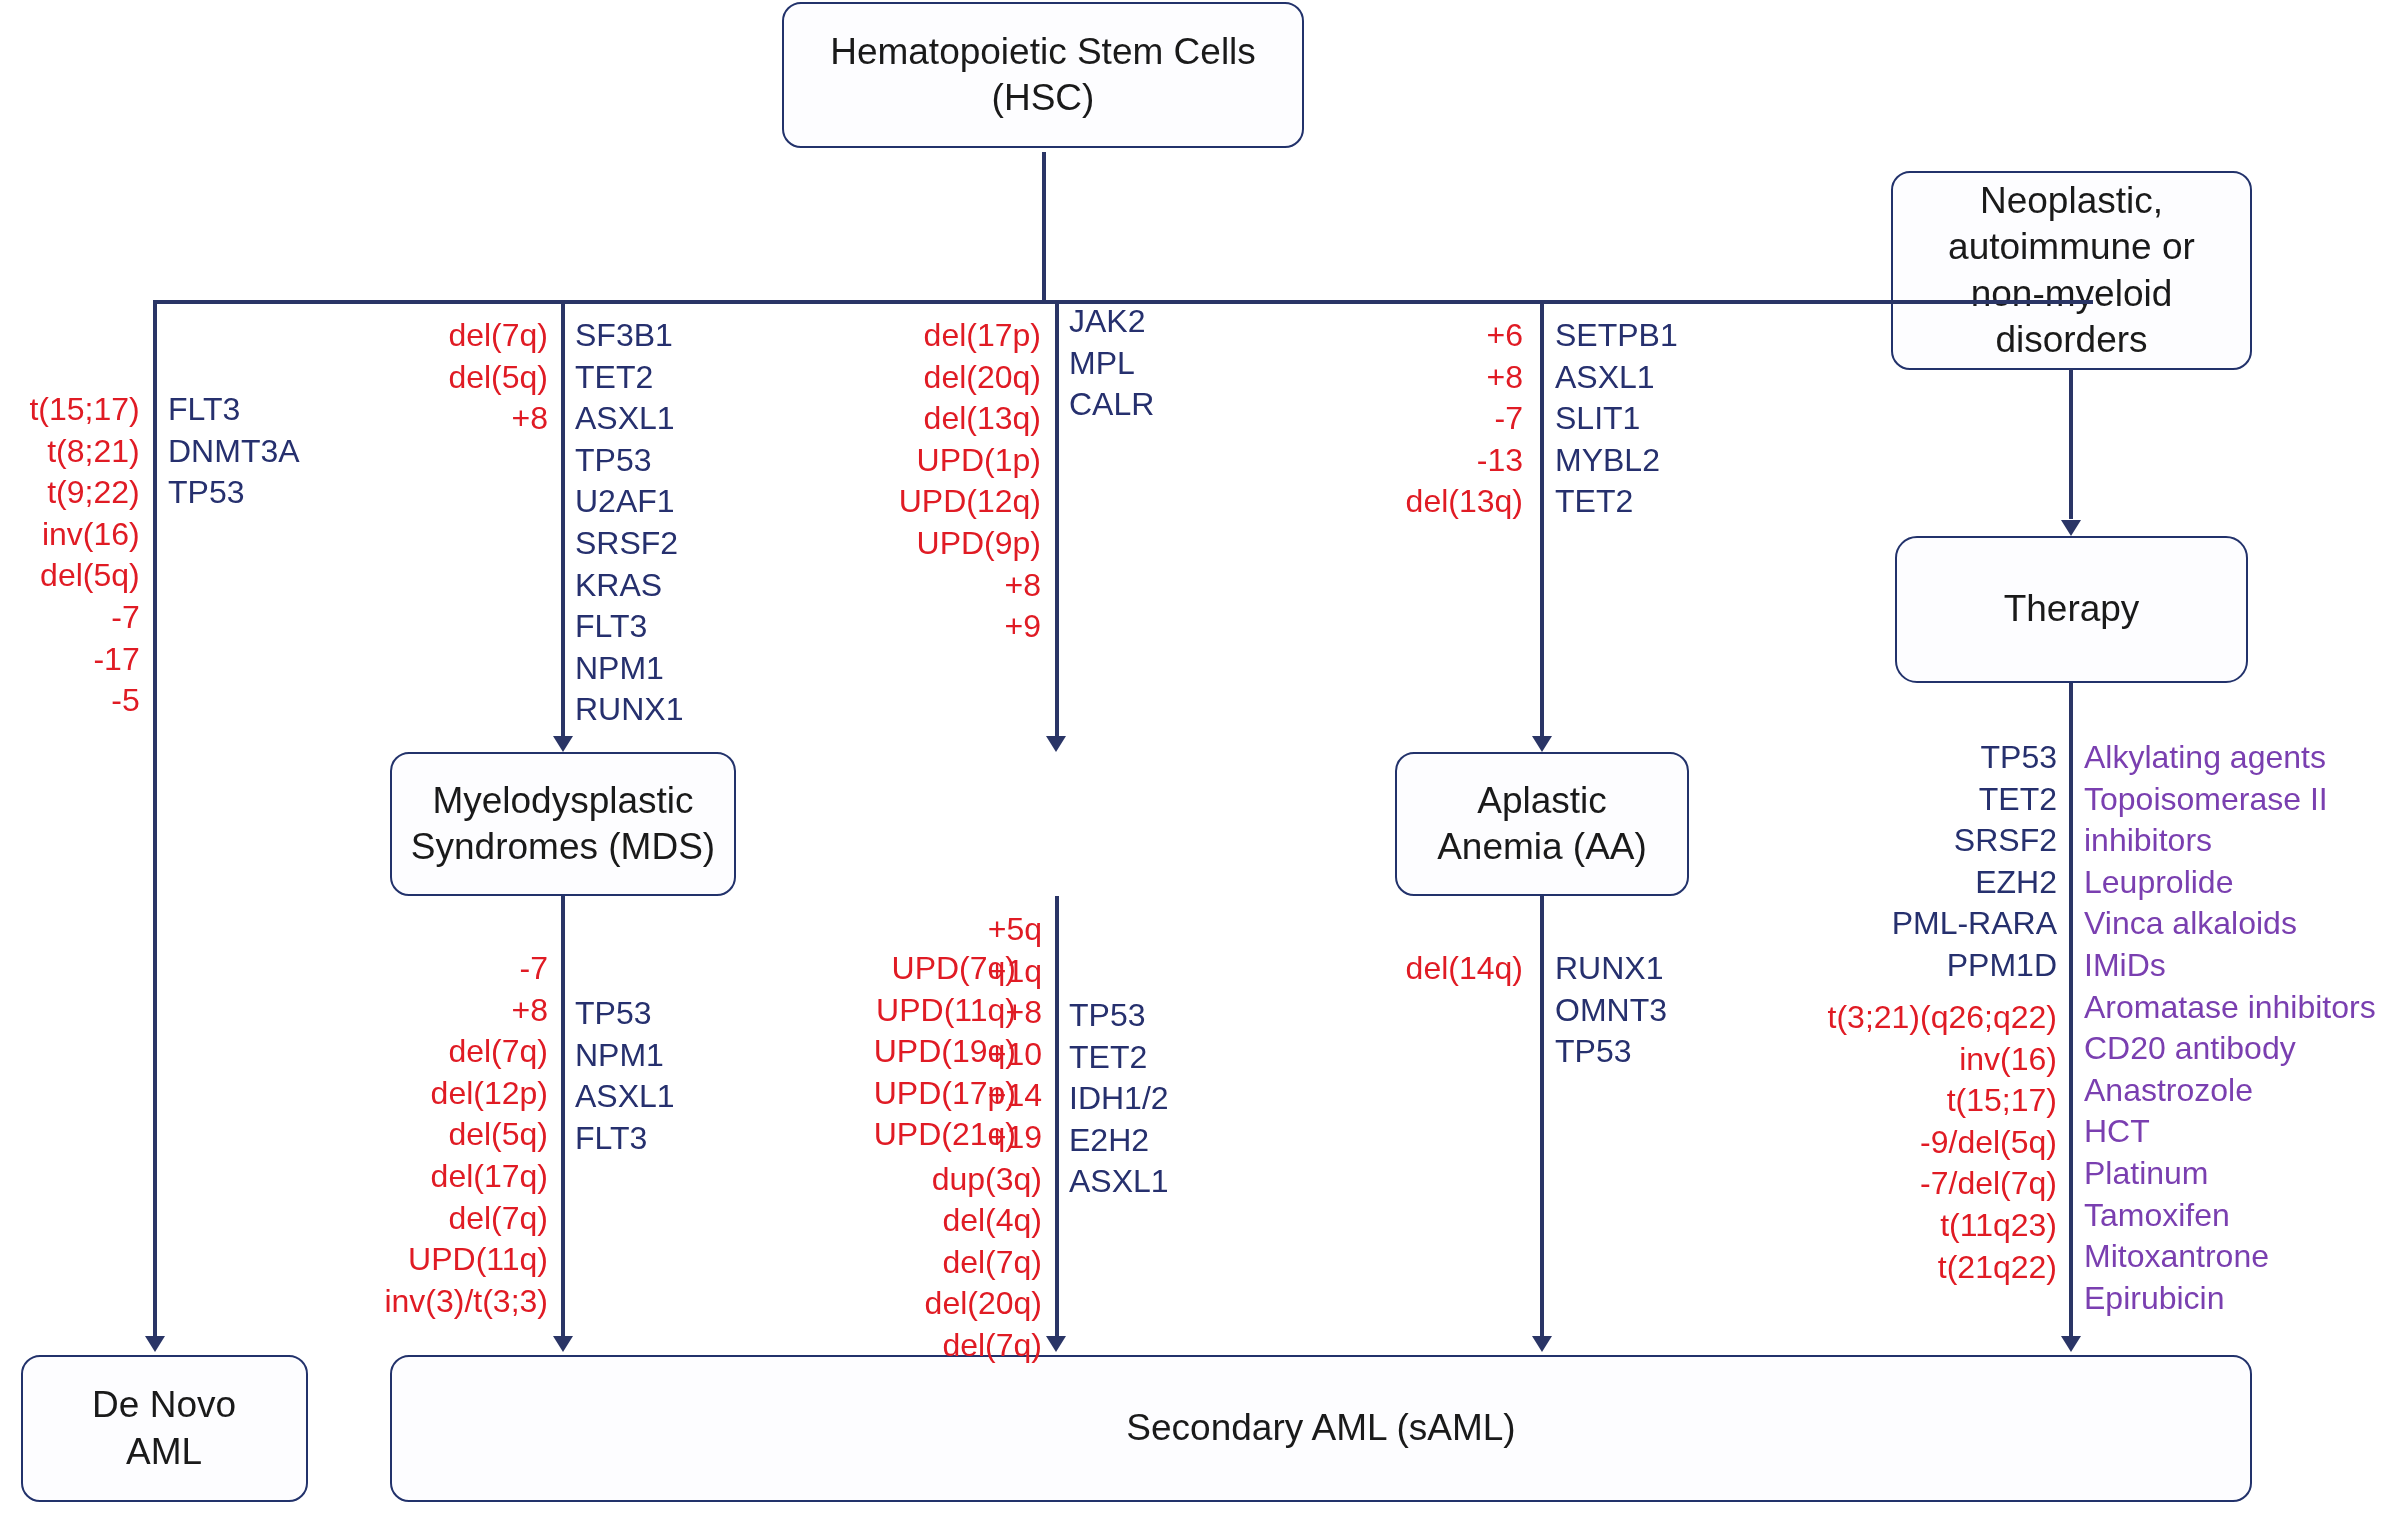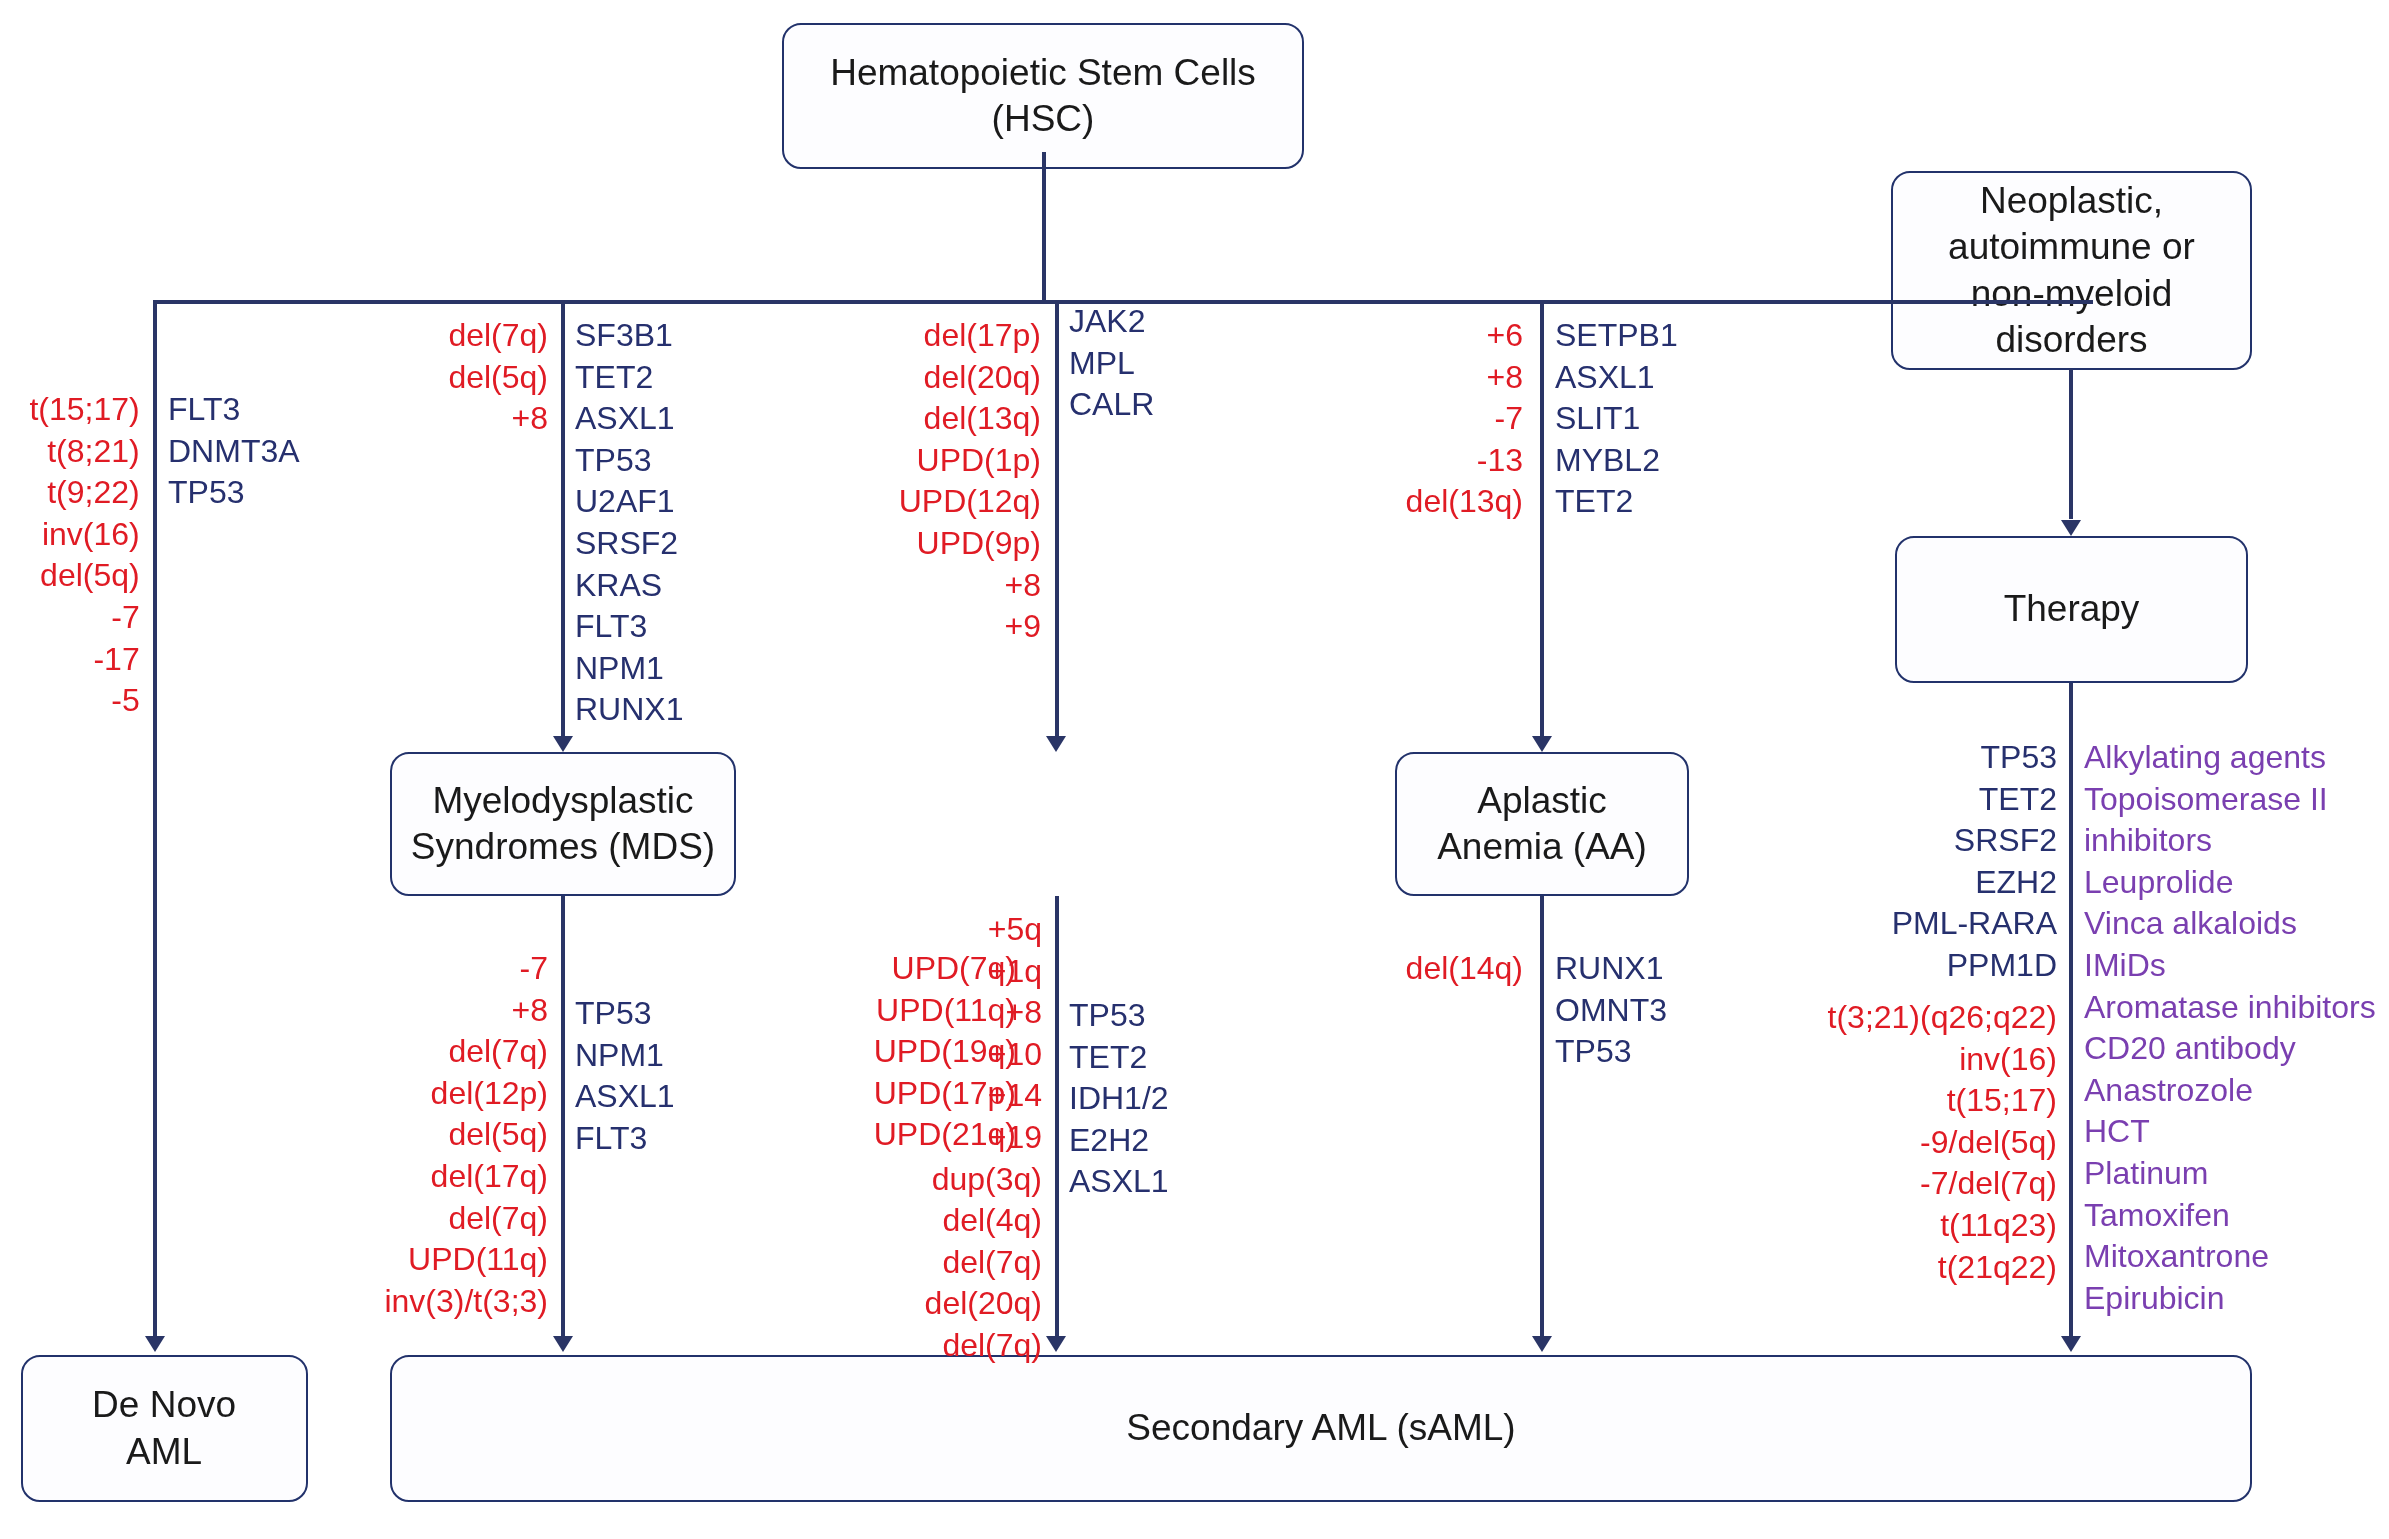--- a/index.html
+++ b/index.html
@@ -24,37 +24,37 @@
   .blue{color:#26306e;}
   .purple{color:#7a3fb0;}
   .f44{font-size:32px;}
   .f50{font-size:37px;}
 </style>
 </head>
 <body>
 
 <div id="page">
 
-  <div class="box f50" style="left:782px;top:23px;width:522px;height:146px;">
+  <div class="box f50" style="left:782px;top:2px;width:522px;height:146px;">
     <div>
       <span>Hematopoietic Stem Cells</span>
       <span>(HSC)</span>
     </div>
   </div>
 
   <div class="box f50" style="left:1891px;top:171px;width:361px;height:199px;">
     <div>
       <span>Neoplastic,</span>
       <span>autoimmune or</span>
       <span>non-myeloid</span>
       <span>disorders</span>
     </div>
   </div>
 
-  <div class="box f50" style="left:1895px;top:536px;width:353px;height:147px;">
+  <div class="box f50" style="left:1895px;top:536px;width:353px;height:147px;border-radius:22px;">
     <span>Therapy</span>
   </div>
 
   <div class="box f50" style="left:390px;top:752px;width:346px;height:144px;text-align:center;">
     <div>
       <span>Myelodysplastic</span>
       <span>Syndromes (MDS)</span>
     </div>
   </div>
 

